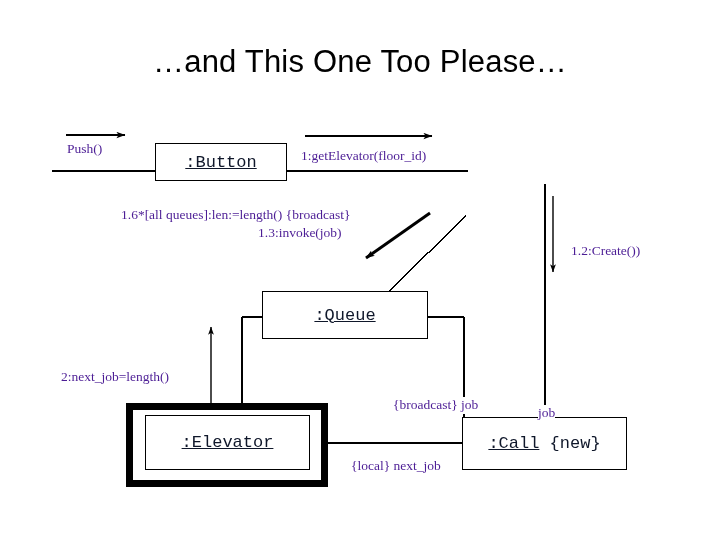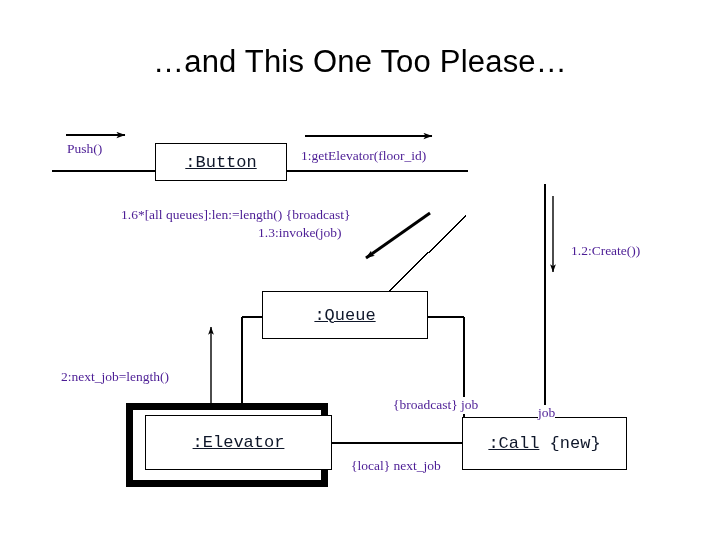--- a/index.html
+++ b/index.html
@@ -140,21 +140,21 @@
   <div class="node" style="left:155px; top:143px; width:132px; height:38px;">
     <span class="node-label">:Button</span>
   </div>
 
 
   <div class="node" style="left:262px; top:291px; width:166px; height:48px;">
     <span class="node-label">:Queue</span>
   </div>
 
   <div class="active-outer" style="left:126px; top:403px; width:202px; height:84px;"></div>
-  <div class="active-inner" style="left:145px; top:415px; width:187px; height:55px;justify-content:center;">
+  <div class="active-inner" style="left:145px; top:415px; width:165px; height:55px;justify-content:center;">
     <span class="node-label">:Elevator</span>
   </div>
 
   <div class="node" style="left:462px; top:417px; width:165px; height:53px;">
     <span class="node-label part-underline"><span class="u">:Call</span><span> {new}</span></span>
   </div>
 
   <div class="msg" style="left:67px; top:141px;">Push()</div>
 
   <div class="msg" style="left:301px; top:141px;margin-top:7px;">1:getElevator(floor_id)</div>

